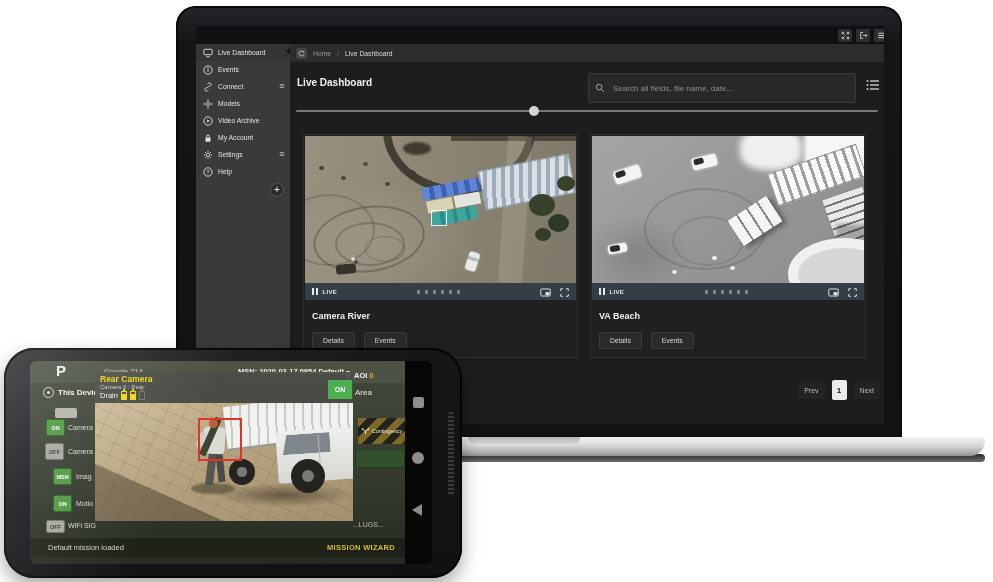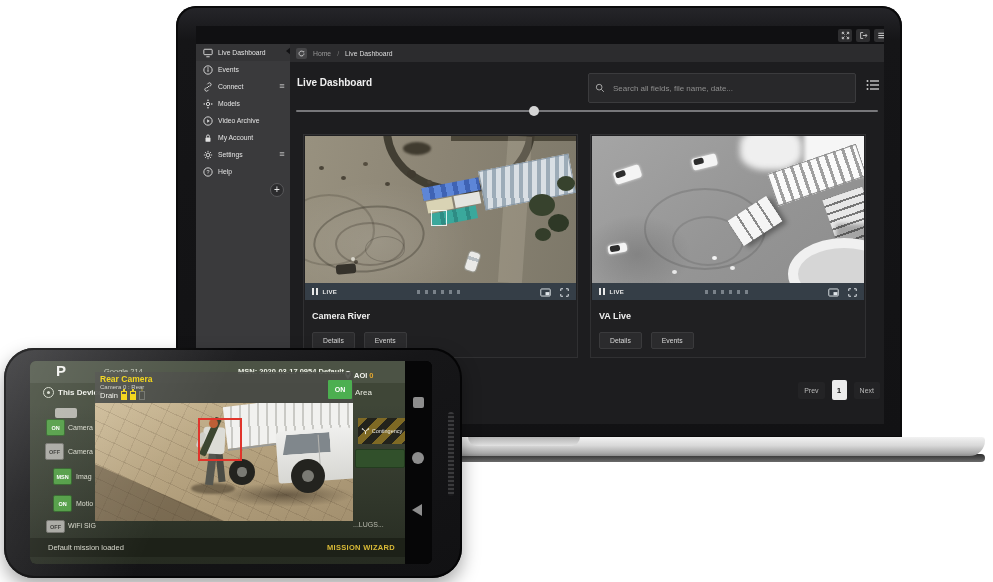--- a/index.html
+++ b/index.html
@@ -440,21 +440,21 @@
             <span class="ctrl-right">
               <span><svg width="11" height="9" viewBox="0 0 14 11">
                     <rect x="1" y="1" width="12" height="9" rx="1" stroke="#dfe4e8" stroke-width="1.2" fill="none"></rect>
                     <rect x="7" y="5" width="5" height="4" fill="#dfe4e8"></rect>
                   </svg></span>
               <span><svg width="9" height="9" viewBox="0 0 12 12">
                     <path d="M1 4V1h3M8 1h3v3M11 8v3H8M4 11H1V8" stroke="#dfe4e8" stroke-width="1.3" fill="none"></path>
                   </svg></span>
             </span>
           </div>
-          <div class="card-title">VA Live</div>
+          <div class="card-title">VA Beach</div>
           <div class="card-btns">
             <span class="chip">Details</span>
             <span class="chip">Events</span>
           </div>
         </div>
 
         <div class="pager">
           <span class="pg-btn">Prev</span>
           <span class="pg-cur">1</span>
           <span class="pg-btn">Next</span>

